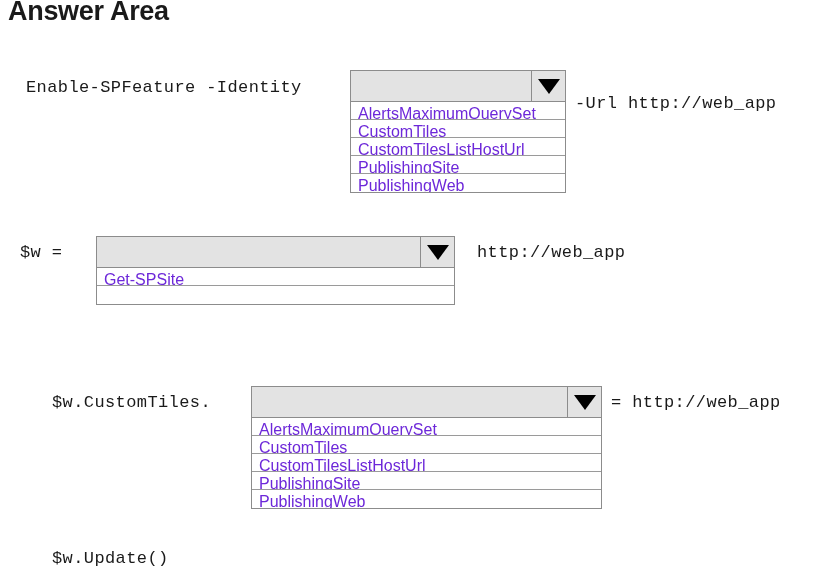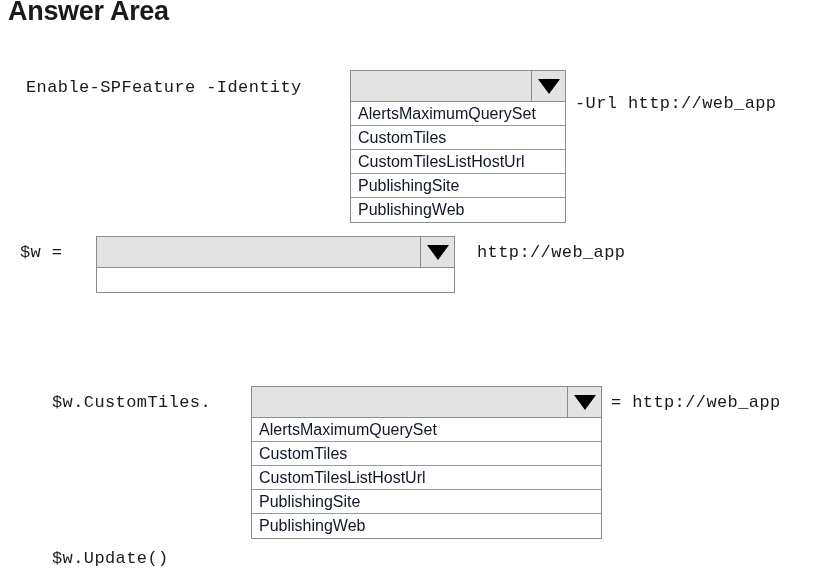--- a/index.html
+++ b/index.html
@@ -80,27 +80,27 @@
   }
 
   .dd-list {
     box-sizing: border-box;
     border: 1px solid #8c8c8c;
     border-top: none;
     background: #ffffff;
   }
   .dd-option {
     box-sizing: border-box;
-    height: 24px;
+    height: 18px;
     line-height: 23px;
     padding: 0 0 0 7px;
     border-bottom: 1px solid #9a9a9a;
     font-family: "Liberation Sans", sans-serif;
     font-size: 16px;
-    color: #0f172a;
+    color: #6d28d9;
     white-space: nowrap;
     overflow: hidden;
   }
   .dd-option:last-child {
     border-bottom: none;
   }
   .dd-option.blank {
     border-bottom: none;
   }
 </style>
@@ -132,20 +132,21 @@
 <div class="mono" style="left:20px; top:243px;">$w =</div>
 
 <div class="dropdown" style="left:96px; top:236px; width:359px;">
   <div class="dd-head">
     <div class="dd-value"></div>
     <div class="dd-arrow-cell">
       <span class="dd-arrow"></span>
     </div>
   </div>
   <div class="dd-list">
+    <div class="dd-option">Get-SPSite</div>
     <div class="dd-option blank"></div>
   </div>
 </div>
 
 <div class="mono" style="left:477px; top:243px;">http://web_app</div>
 
 <div class="mono" style="left:52px; top:393px;">$w.CustomTiles.</div>
 
 <div class="dropdown" style="left:251px; top:386px; width:351px;">
   <div class="dd-head">

